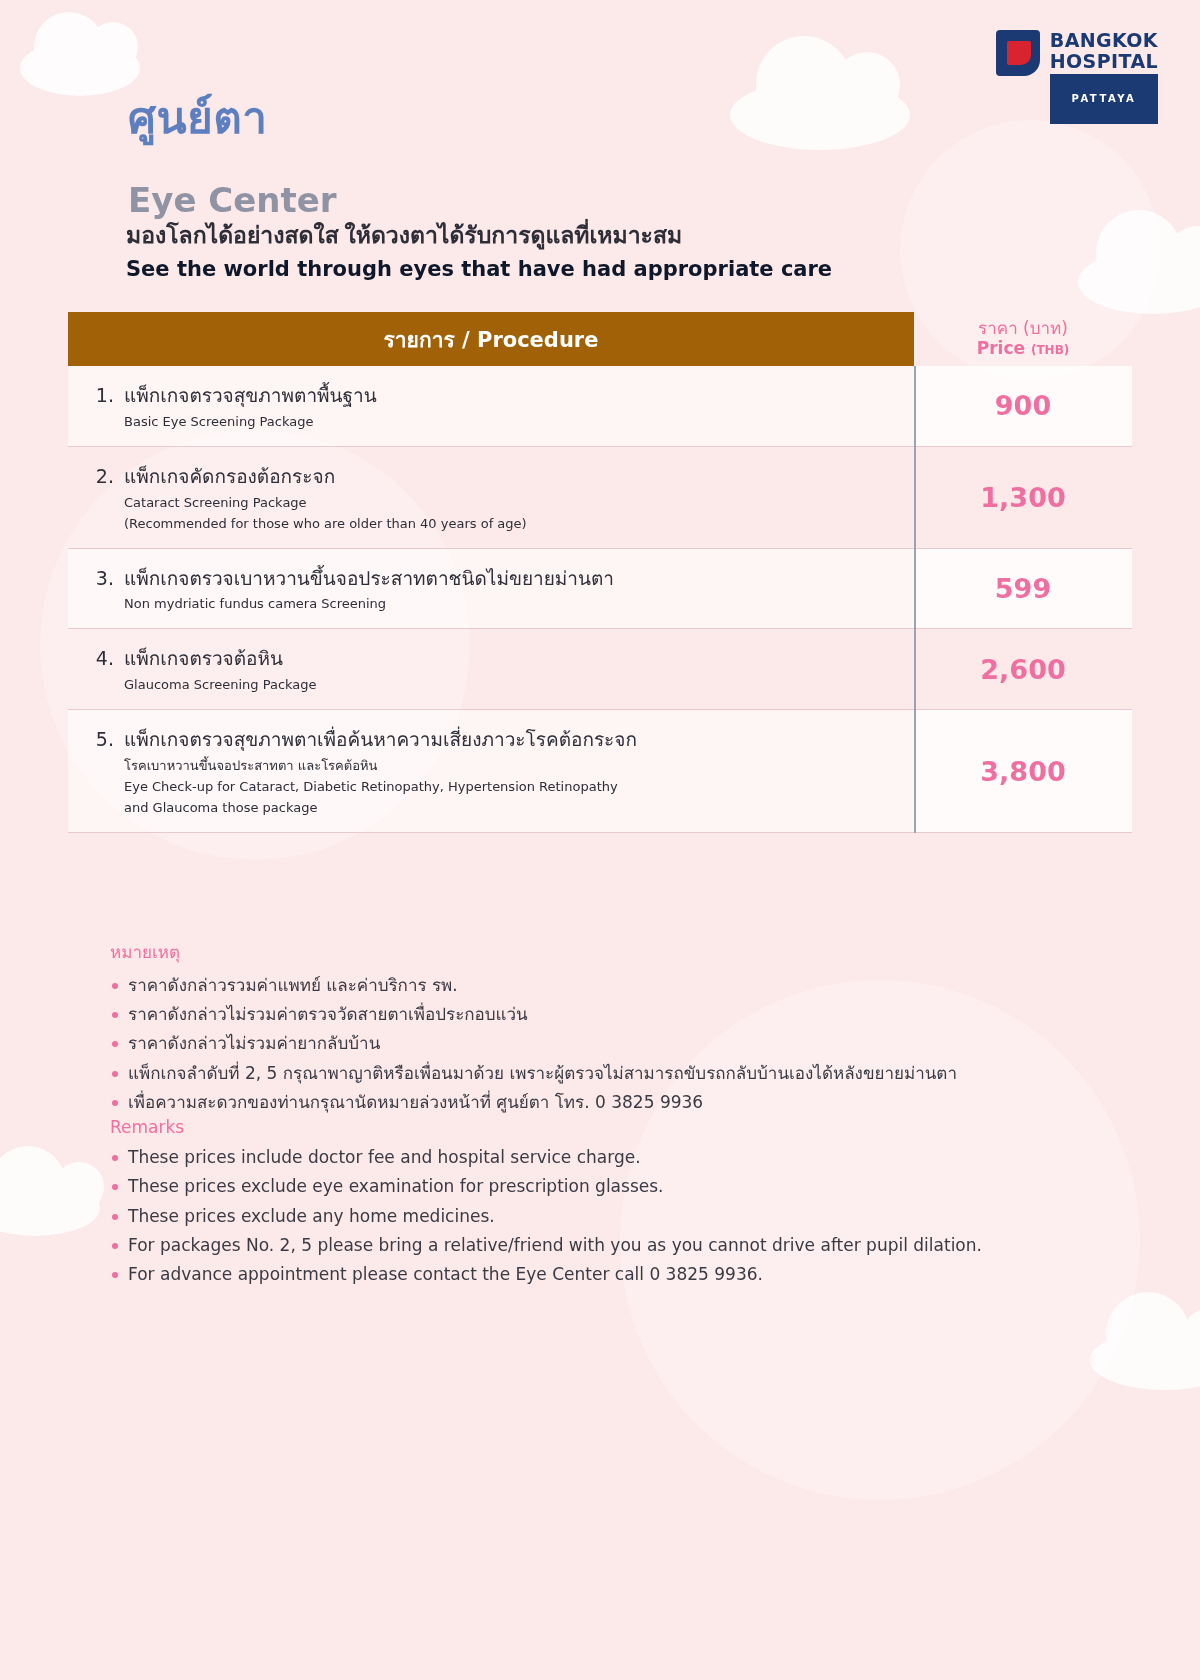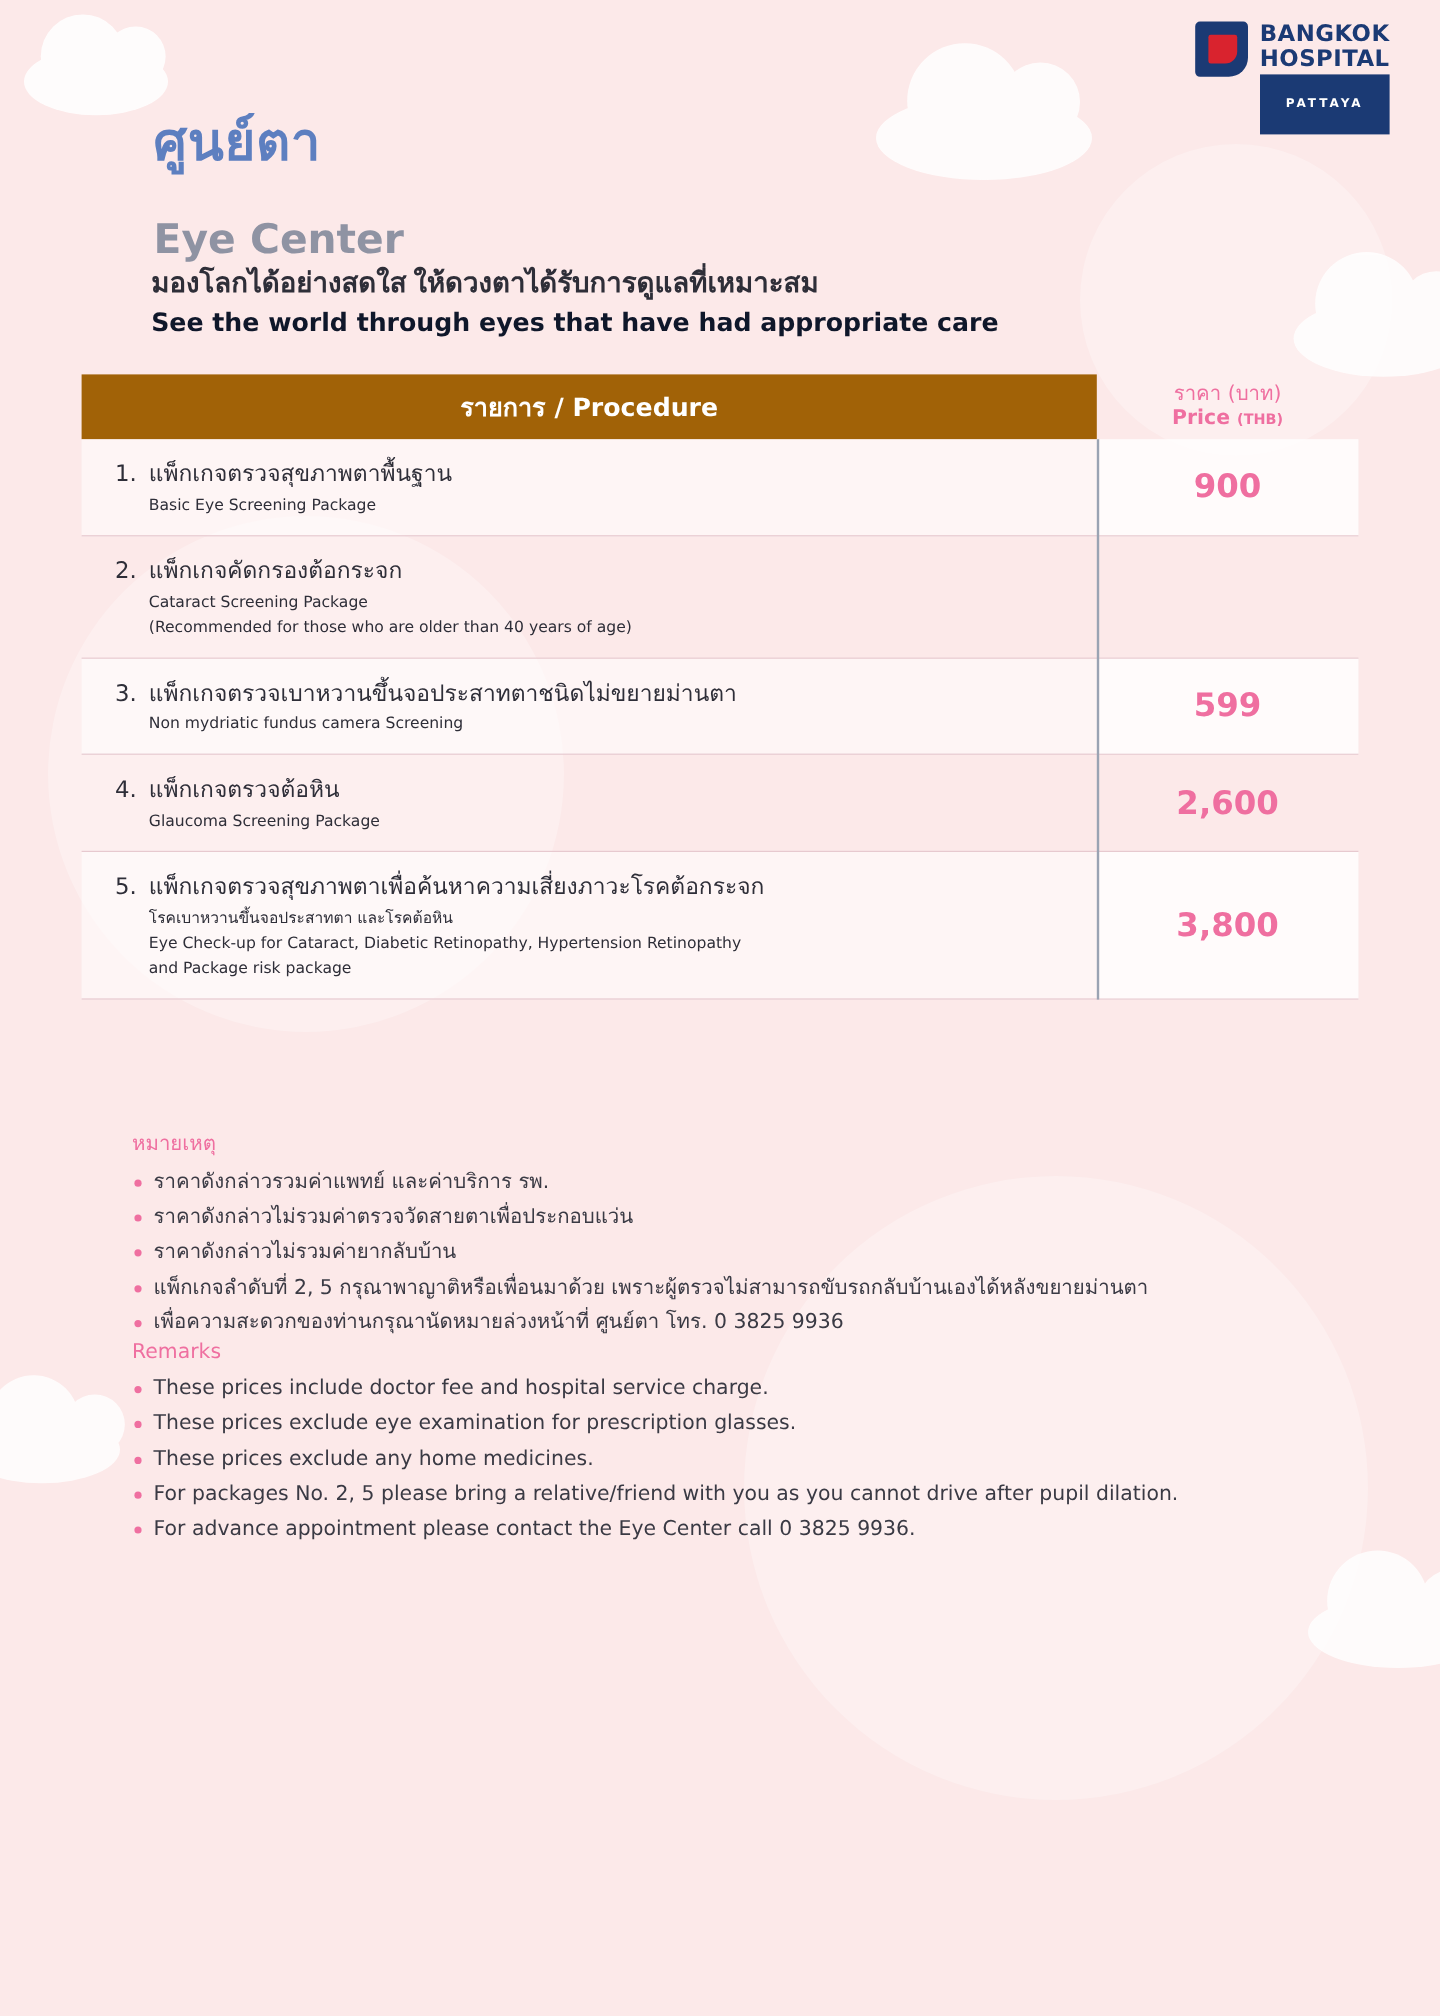--- a/index.html
+++ b/index.html
@@ -54,21 +54,21 @@
     background: rgba(255,255,255,.28);
     pointer-events: none;
   }
   .b1 { width: 430px; height: 430px; left: 40px;  top: 430px; }
   .b2 { width: 520px; height: 520px; left: 620px; top: 980px; }
   .b3 { width: 260px; height: 260px; left: 900px; top: 120px; }
 
   
   .logo {
     position: absolute;
-    right: 42px; top: 18px;
+    right: 42px; top: 30px;
     display: flex; align-items: flex-start; gap: 10px;
   }
   .logo-mark {
     width: 44px; height: 46px;
     background: #1b3a74;
     border-radius: 4px 4px 16px 4px;
     position: relative;
   }
   .logo-mark::after {
     content: "";
@@ -237,20 +237,21 @@
       </div>
       <div class="row">
         <div class="cell-proc">
           <div class="line">
             <span class="num">2.</span>
             <span>แพ็กเกจคัดกรองต้อกระจก</span>
           </div>
           <div class="sub">Cataract Screening Package</div>
           <div class="sub">(Recommended for those who are older than 40 years of age)</div>
         </div>
+        <div class="cell-price">1,300</div>
       </div>
       <div class="row alt">
         <div class="cell-proc">
           <div class="line">
             <span class="num">3.</span>
             <span>แพ็กเกจตรวจเบาหวานขึ้นจอประสาทตาชนิดไม่ขยายม่านตา</span>
           </div>
           <div class="sub">Non mydriatic fundus camera Screening</div>
         </div>
         <div class="cell-price">599</div>
@@ -266,21 +267,21 @@
         <div class="cell-price">2,600</div>
       </div>
       <div class="row alt">
         <div class="cell-proc">
           <div class="line">
             <span class="num">5.</span>
             <span>แพ็กเกจตรวจสุขภาพตาเพื่อค้นหาความเสี่ยงภาวะโรคต้อกระจก</span>
           </div>
           <div class="sub">โรคเบาหวานขึ้นจอประสาทตา และโรคต้อหิน</div>
           <div class="sub">Eye Check-up for Cataract, Diabetic Retinopathy, Hypertension Retinopathy</div>
-          <div class="sub">and Package risk package</div>
+          <div class="sub">and Glaucoma those package</div>
         </div>
         <div class="cell-price">3,800</div>
       </div>
     </div>
 </div>
 
 <div class="notes">
   <h4>หมายเหตุ</h4>
   <ul id="notes-th">
       <li>ราคาดังกล่าวรวมค่าแพทย์ และค่าบริการ รพ.</li>

